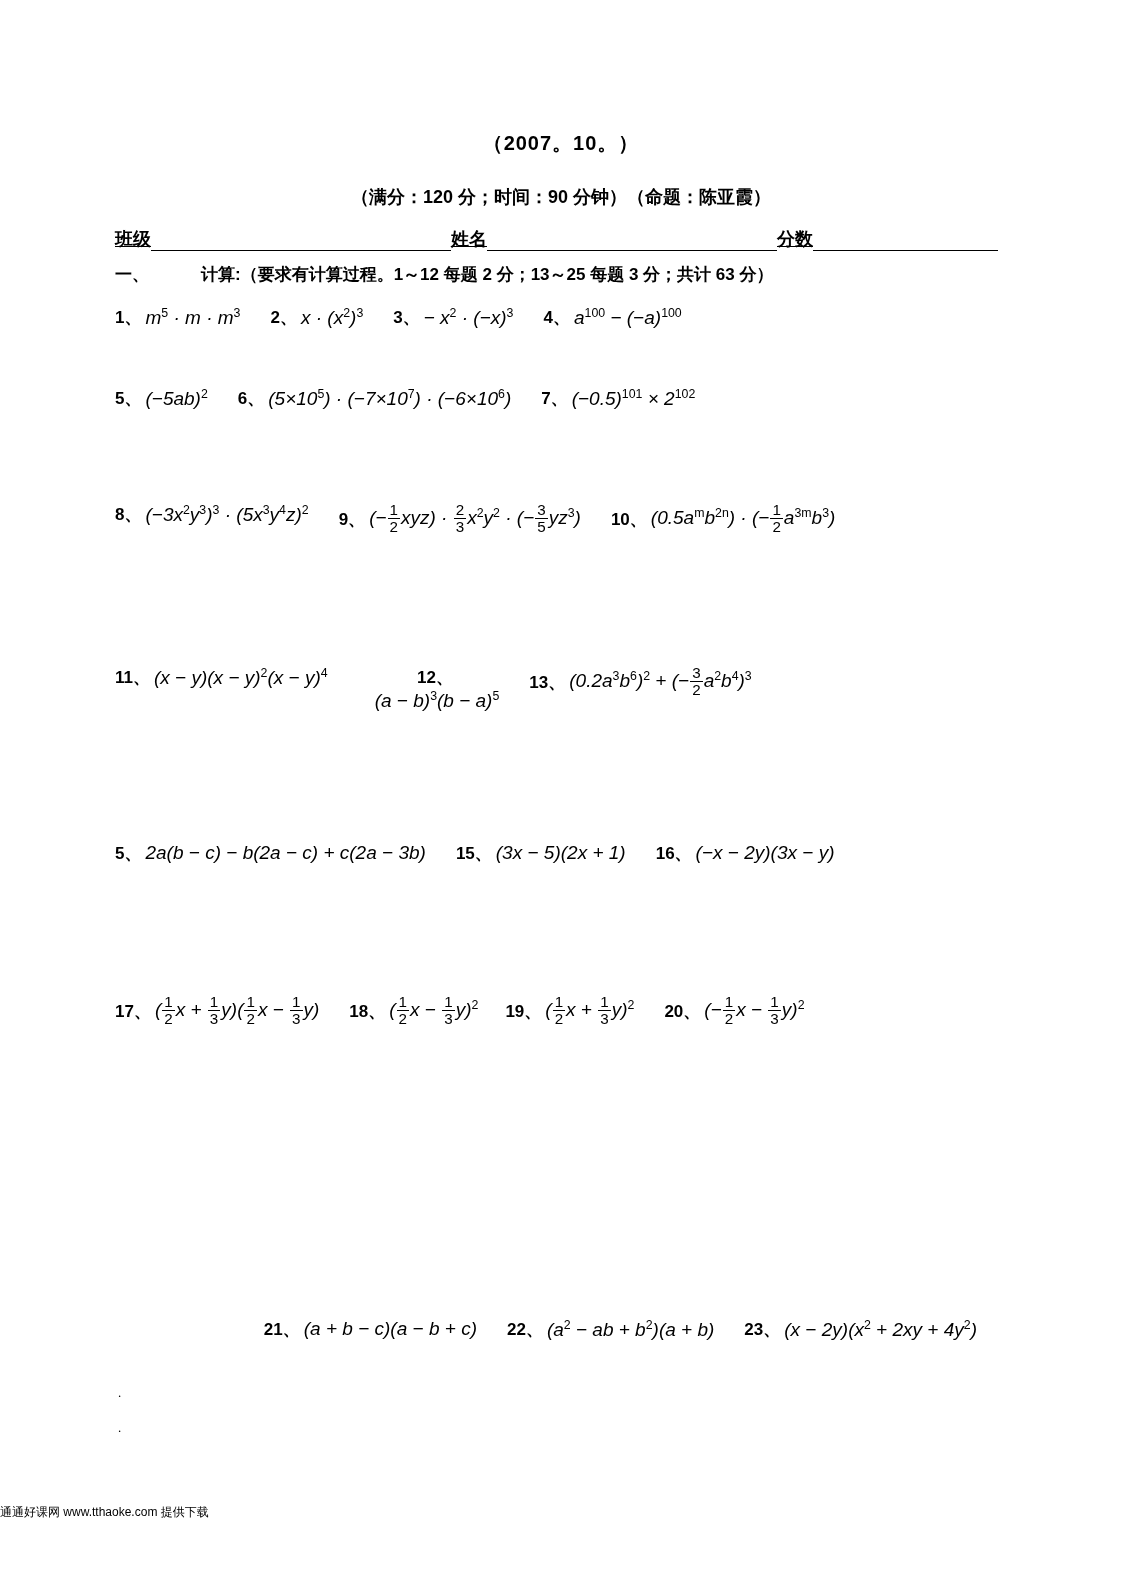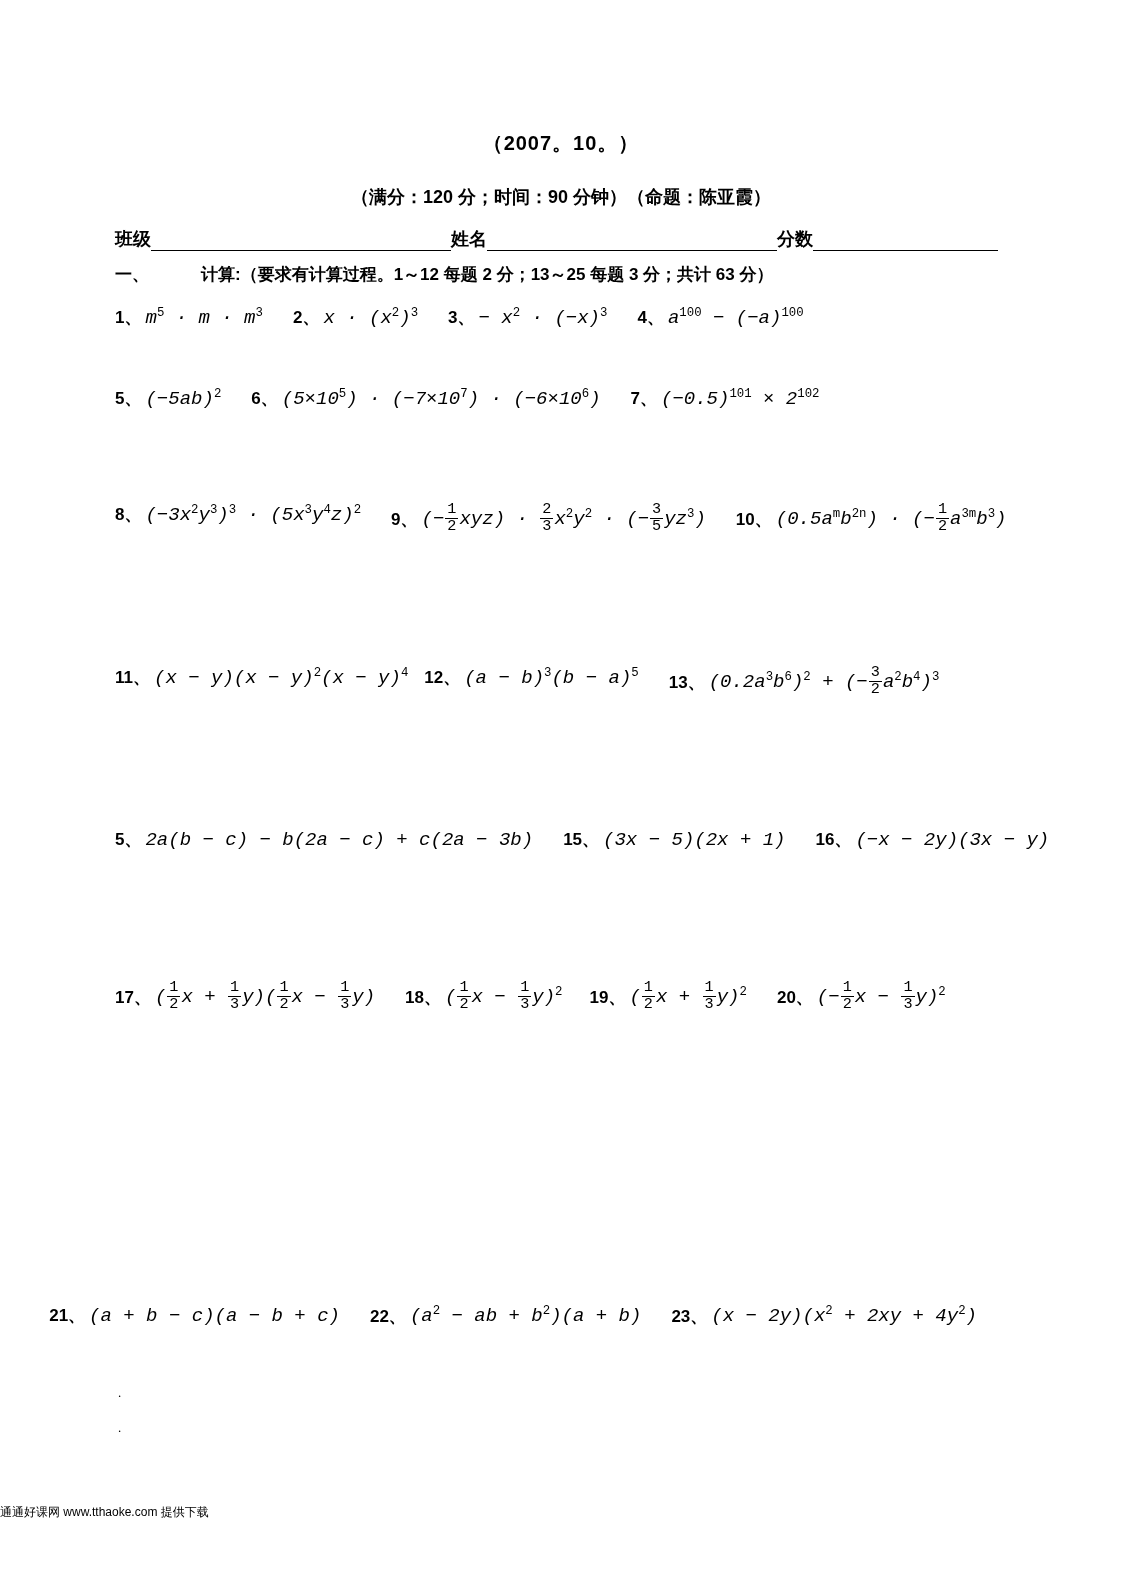--- a/index.html
+++ b/index.html
@@ -36,20 +36,21 @@
     margin:18px 115px 0 115px;
     display:flex;
     align-items:flex-end;
     font-family:"Liberation Sans", sans-serif;
     font-weight:bold;
     font-size:18px;
   }
   .field {
     display:flex;
     align-items:flex-end;
+    text-decoration:underline;
   }
   .field .lbl { white-space:nowrap; }
   .field .rule {
     border-bottom:1.6px solid #000;
     height:16px;
   }
   .rule-a { width:300px; }
   .rule-b { width:290px; }
   .rule-c { width:185px; }
   .section {
@@ -72,21 +73,21 @@
     font-size:19px;
   }
   .plabel {
     font-family:"Liberation Sans", sans-serif;
     font-weight:bold;
     font-size:17px;
     white-space:nowrap;
     margin-right:4px;
   }
   .expr {
-    font-family:Liberation Mono, monospace;
+    font-family:Liberation Sans, sans-serif;
     font-style:italic;
     font-size:19px;
     white-space:nowrap;
   }
   sup { font-size:0.65em; font-style:normal; vertical-align:super; }
   .mfrac {
     display:inline-flex;
     flex-direction:column;
     align-items:center;
     vertical-align:middle;
@@ -194,25 +195,25 @@
         </div>
         <div class="prob" style="margin-right: 30px;">
           <span class="plabel">10、</span>
           <span class="expr">(0.5a<sup>m</sup>b<sup>2n</sup>) · (−<span class="mfrac">
               <span class="n">1</span>
               <span class="d">2</span>
             </span>a<sup>3m</sup>b<sup>3</sup>)</span>
         </div>
       </div>
       <div class="prow" style="margin-top: 130px;">
-        <div class="prob" style="margin-right: 16px;">
+        <div class="prob" style="margin-right: 47px;">
           <span class="plabel">11、</span>
           <span class="expr">(x − y)(x − y)<sup>2</sup>(x − y)<sup>4</sup></span>
         </div>
-        <div class="prob" style="margin-right: 30px;">
+        <div class="prob" style="margin-right: 30px; flex-direction: column;">
           <span class="plabel">12、</span>
           <span class="expr">(a − b)<sup>3</sup>(b − a)<sup>5</sup></span>
         </div>
         <div class="prob" style="margin-right: 30px; align-items: center;">
           <span class="plabel">13、</span>
           <span class="expr">(0.2a<sup>3</sup>b<sup>6</sup>)<sup>2</sup> + (−<span class="mfrac">
               <span class="n">3</span>
               <span class="d">2</span>
             </span>a<sup>2</sup>b<sup>4</sup>)<sup>3</sup></span>
         </div>

